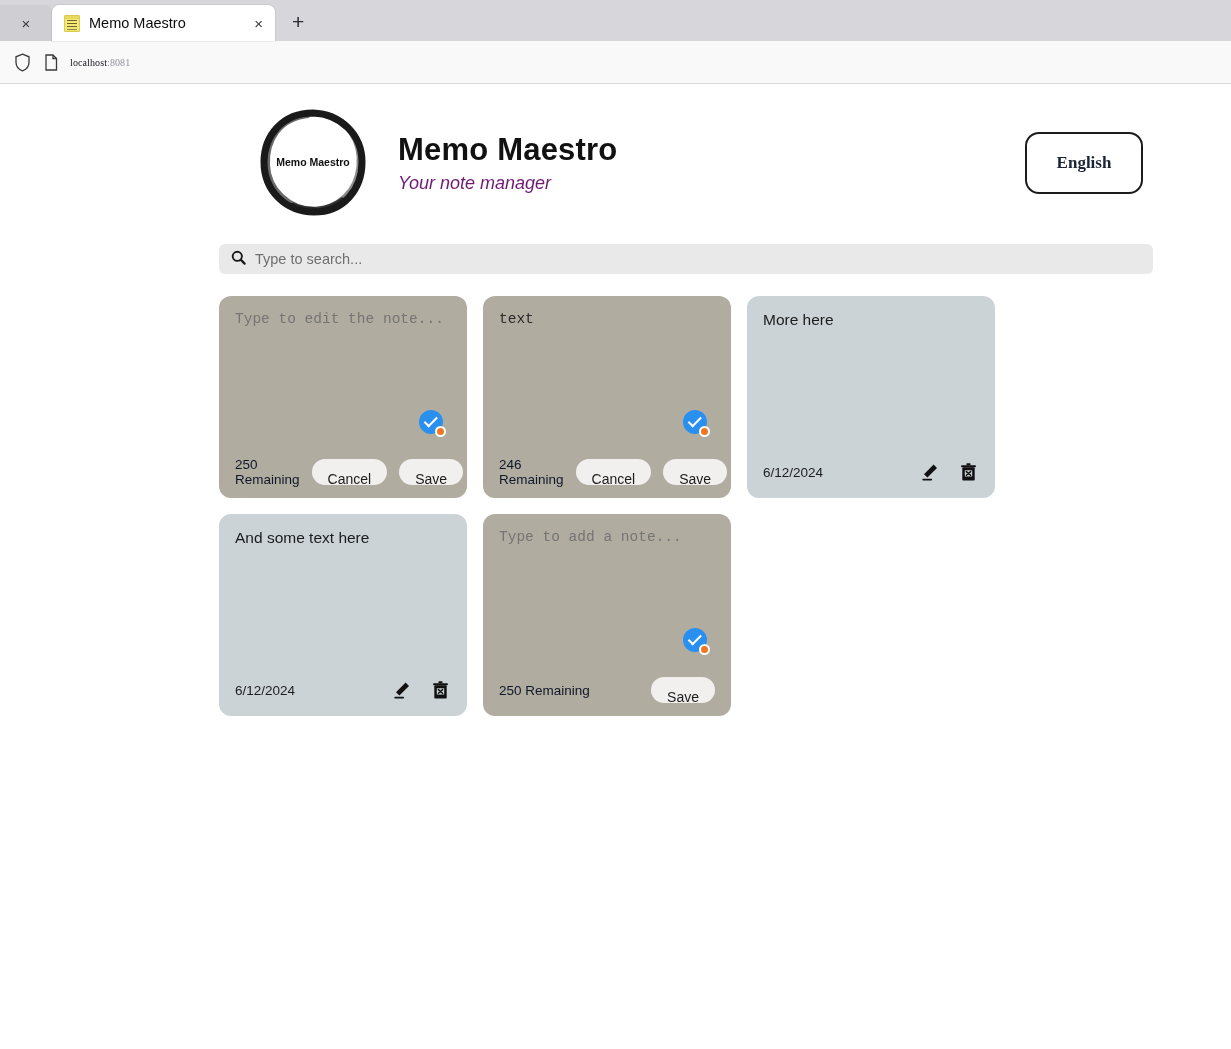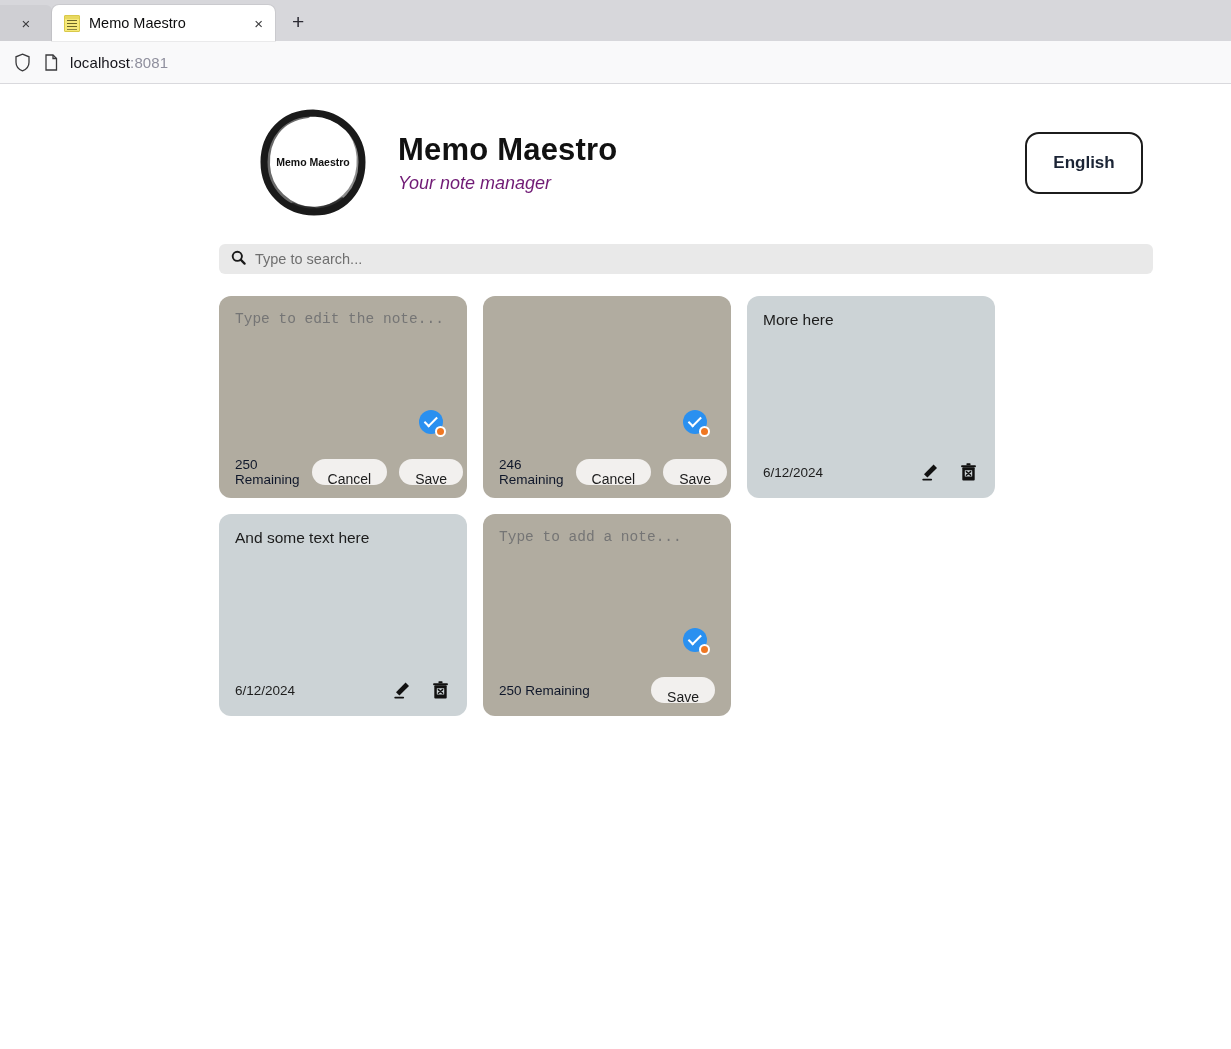--- a/index.html
+++ b/index.html
@@ -69,21 +69,21 @@
   }
   .urlbar-row {
     height: 43px;
     background: #f9f9fa;
     display: flex; align-items: center;
     padding: 0 14px;
     border-bottom: 1px solid #d9d9dd;
   }
   .shield-icon { width: 17px; height: 19px; flex: 0 0 auto; margin-right: 13px; }
   .page-icon { width: 14px; height: 17px; flex: 0 0 auto; margin-right: 12px; }
-  .url-text { font-size: 15px; color: #15141a; letter-spacing: 0.1px; }
+  .url-text { font-size: 10px; color: #15141a; letter-spacing: 0.1px; font-family: Liberation Serif, serif; }
   .url-text .port { color: #8f8f9d; }
 
   
   .app { padding: 0 26px; }
   .app-header {
     display: flex;
     align-items: center;
     height: 152px;
     padding-top: 6px;
   }
@@ -115,21 +115,21 @@
     height: 62px;
     border: 2.5px solid #1c1c1c;
     border-radius: 14px;
     background: #ffffff;
     color: #1b2435;
     font-size: 17px;
     font-weight: bold;
     display: flex; align-items: center; justify-content: center;
     padding: 0 20px;
     cursor: pointer;
-    font-family: Liberation Sans, sans-serif;
+    font-family: Liberation Serif, serif;
   }
 
   .search-wrap { padding: 0 0 0 0; margin-top: 8px; }
   .search-bar {
     margin: 0 52px 0 193px;
     height: 30px;
     background: #e9e9e9;
     border-radius: 6px;
     display: flex; align-items: center;
     padding: 0 12px;
@@ -324,20 +324,21 @@
       </div>
       <div class="note-footer">
         <span class="remaining">250 Remaining</span>
         <span class="footer-spacer"></span>
         <button class="pill-btn">Cancel</button>
         <button class="pill-btn">Save</button>
       </div>
     </div>
 
     <div class="note-card edit">
+      <textarea class="note-edit-text" placeholder="Type to edit the note..." style="">text</textarea>
       <div class="spacer"></div>
       <div class="status-badge">
         <span class="disc">
             <span class="check"></span>
           </span>
         <span class="dot"></span>
       </div>
       <div class="note-footer">
         <span class="remaining">246 Remaining</span>
         <span class="footer-spacer"></span>

